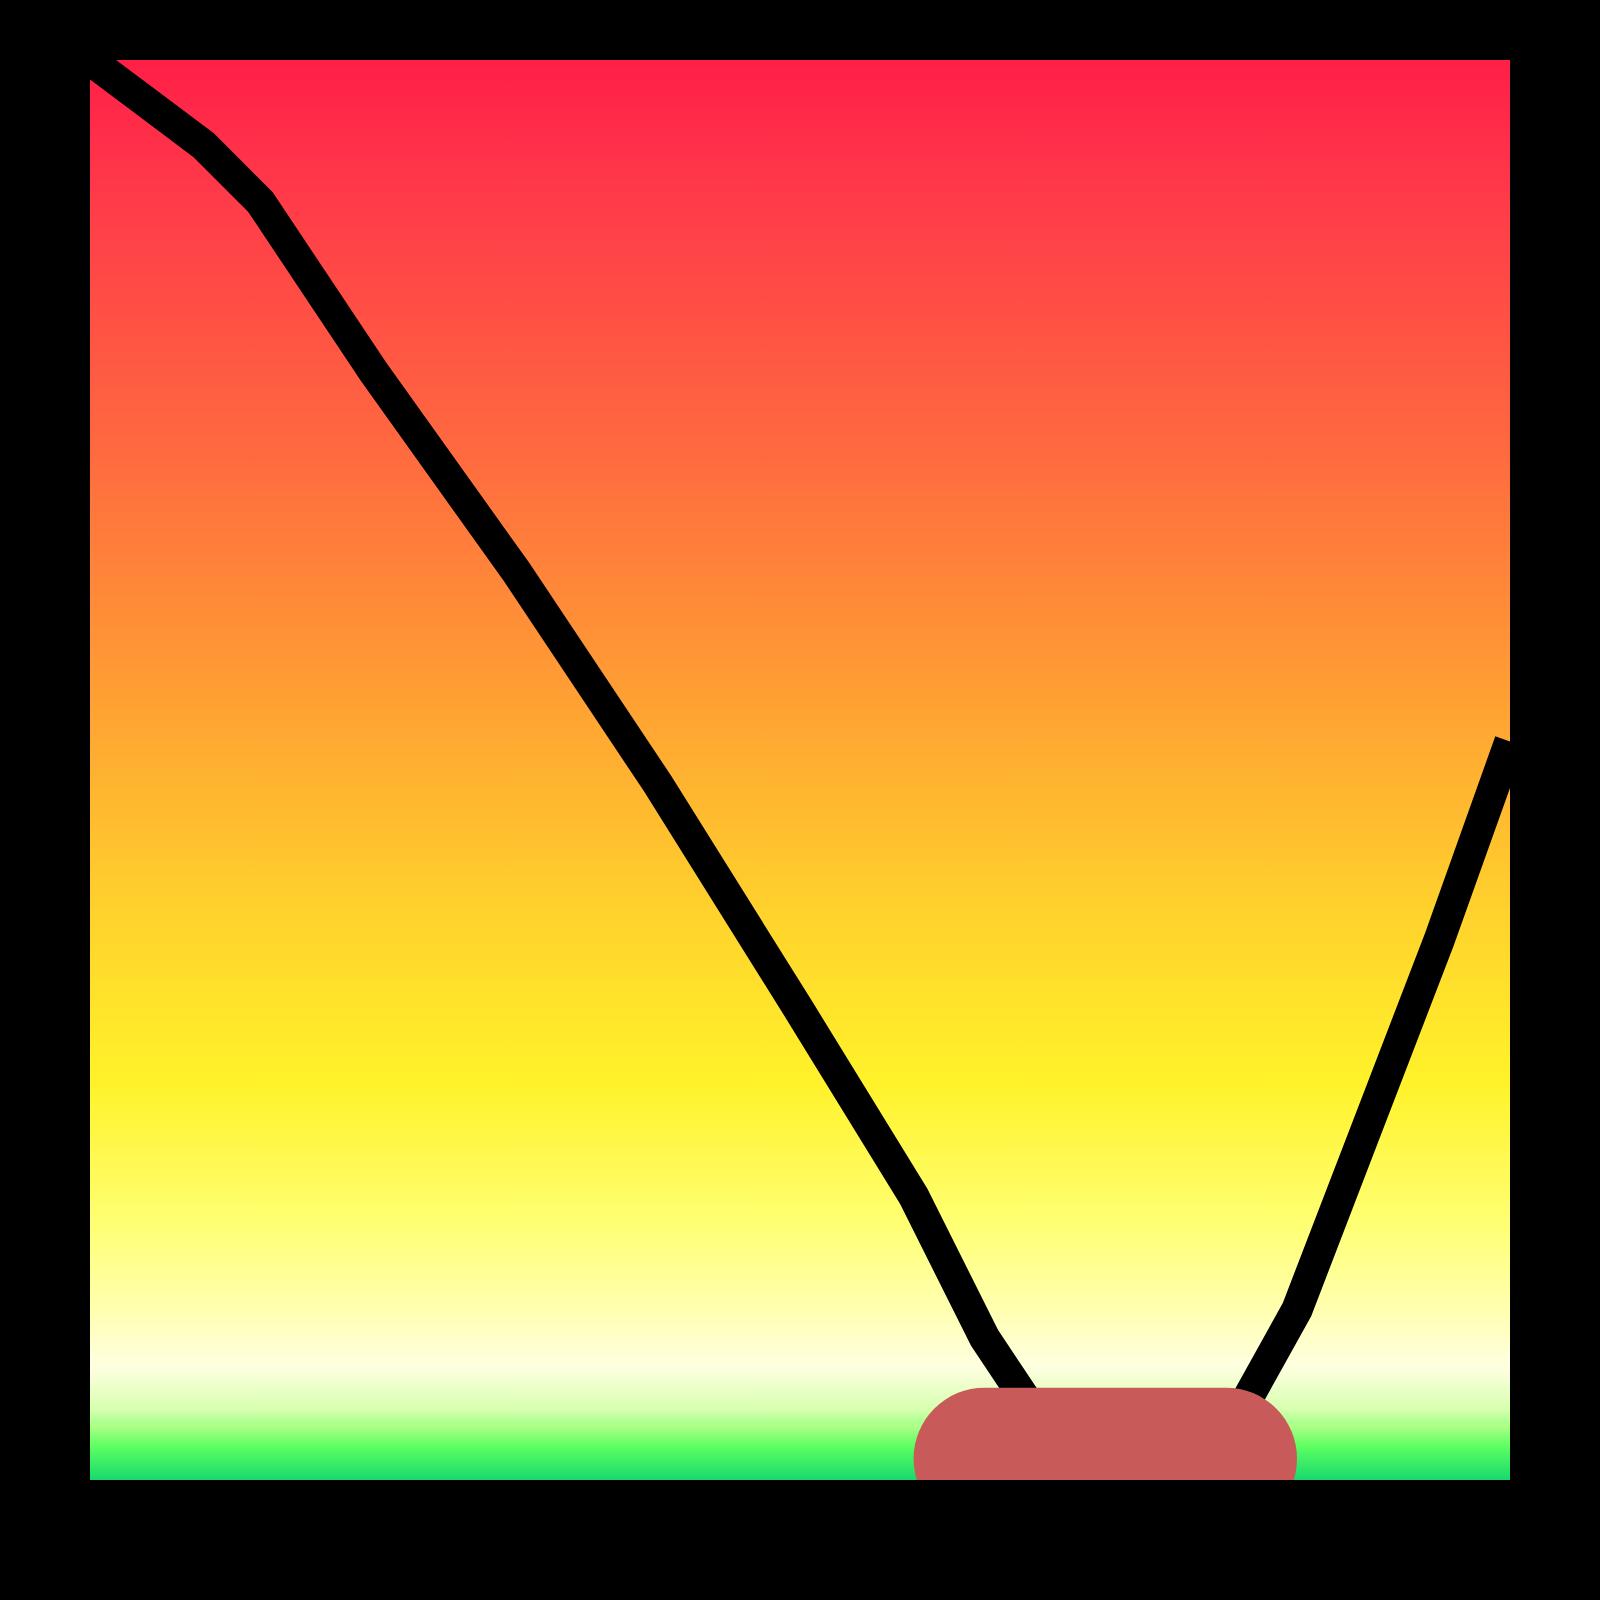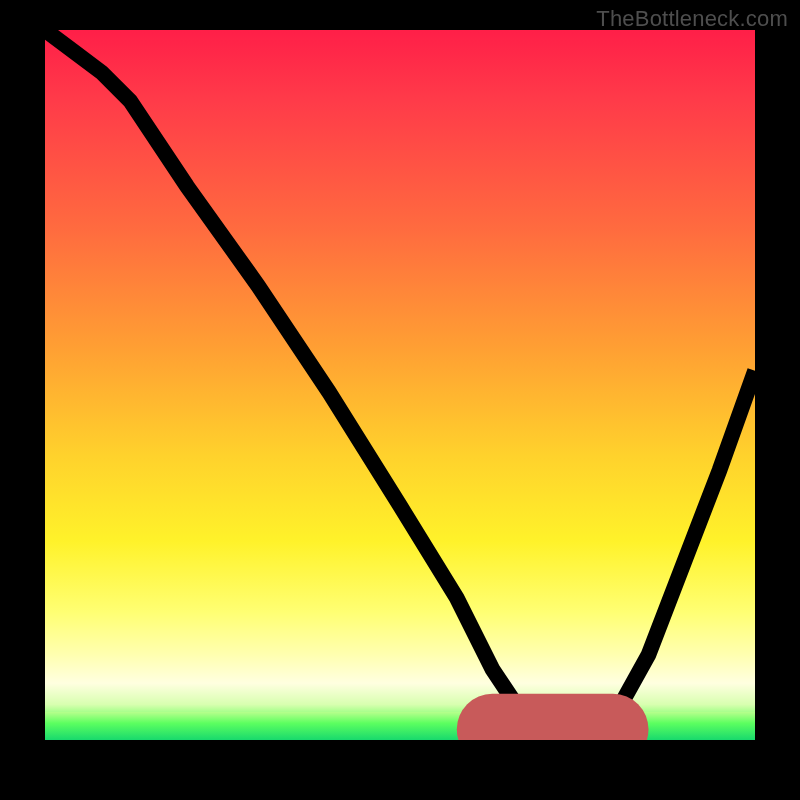--- a/index.html
+++ b/index.html
@@ -25,21 +25,20 @@
   .green-band{position:absolute;left:0;bottom:0;width:100%;height:28px;
     background:linear-gradient(to bottom,#b6ff8c 0%,#5cff60 40%,#18d96d 100%);}
   svg.curve{position:absolute;left:0;top:0;width:100%;height:100%}
   svg.curve path{fill:none;stroke:#000;stroke-width:2.2}
   svg.curve path.flat{stroke:#c85a5a;stroke-width:10;stroke-linecap:round}
 </style>
 </head>
 <body>
 
 <div class="wrap">
-  <div class="brand">TheBottleneck.com</div>
 
   <div class="plot-frame">
     <div class="gradient"></div>
     <div class="green-band"></div>
     <svg class="curve" viewBox="0 0 100 100" preserveAspectRatio="none">
       <path id="curve-path" d="M0.00 0.00 L4.00 3.00 L8.00 6.00 L12.00 10.00 L20.00 22.00 L30.00 36.00 L40.00 51.00 L50.00 67.00 L58.00 80.00 L63.00 90.00 L67.00 96.00 L72.00 99.00 L76.00 99.00 L80.00 97.00 L85.00 88.00 L90.00 75.00 L95.00 62.00 L100.00 48.00"></path>
       <path class="flat" id="flat-path" d="M63 98.50 L80 98.50"></path>
     </svg>
   </div>
 </div>

